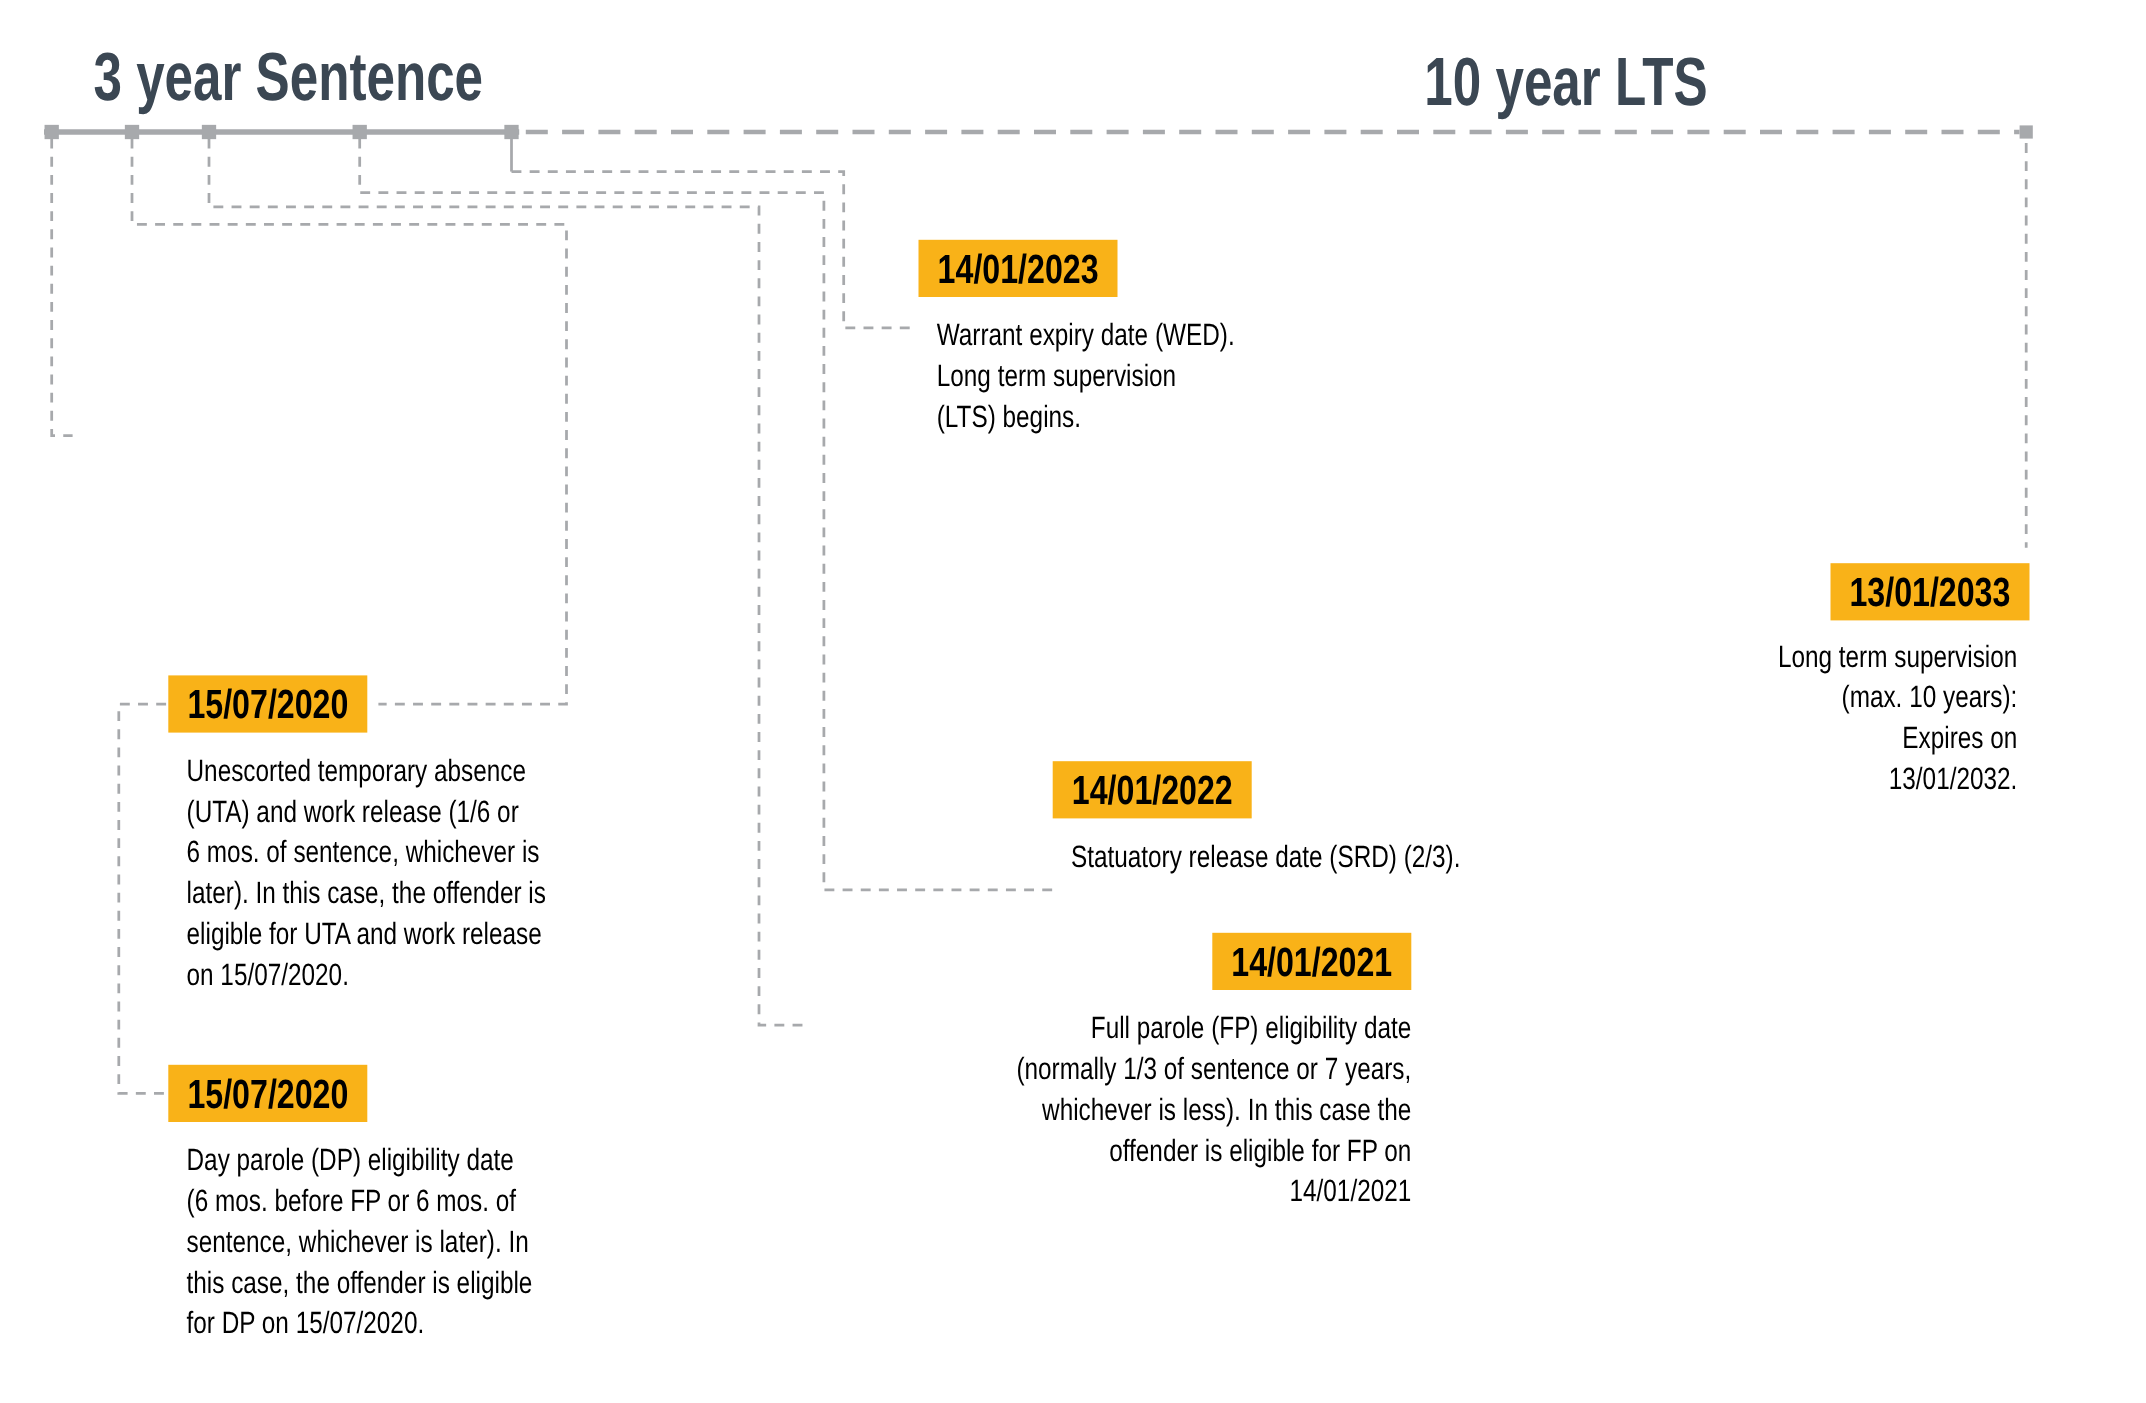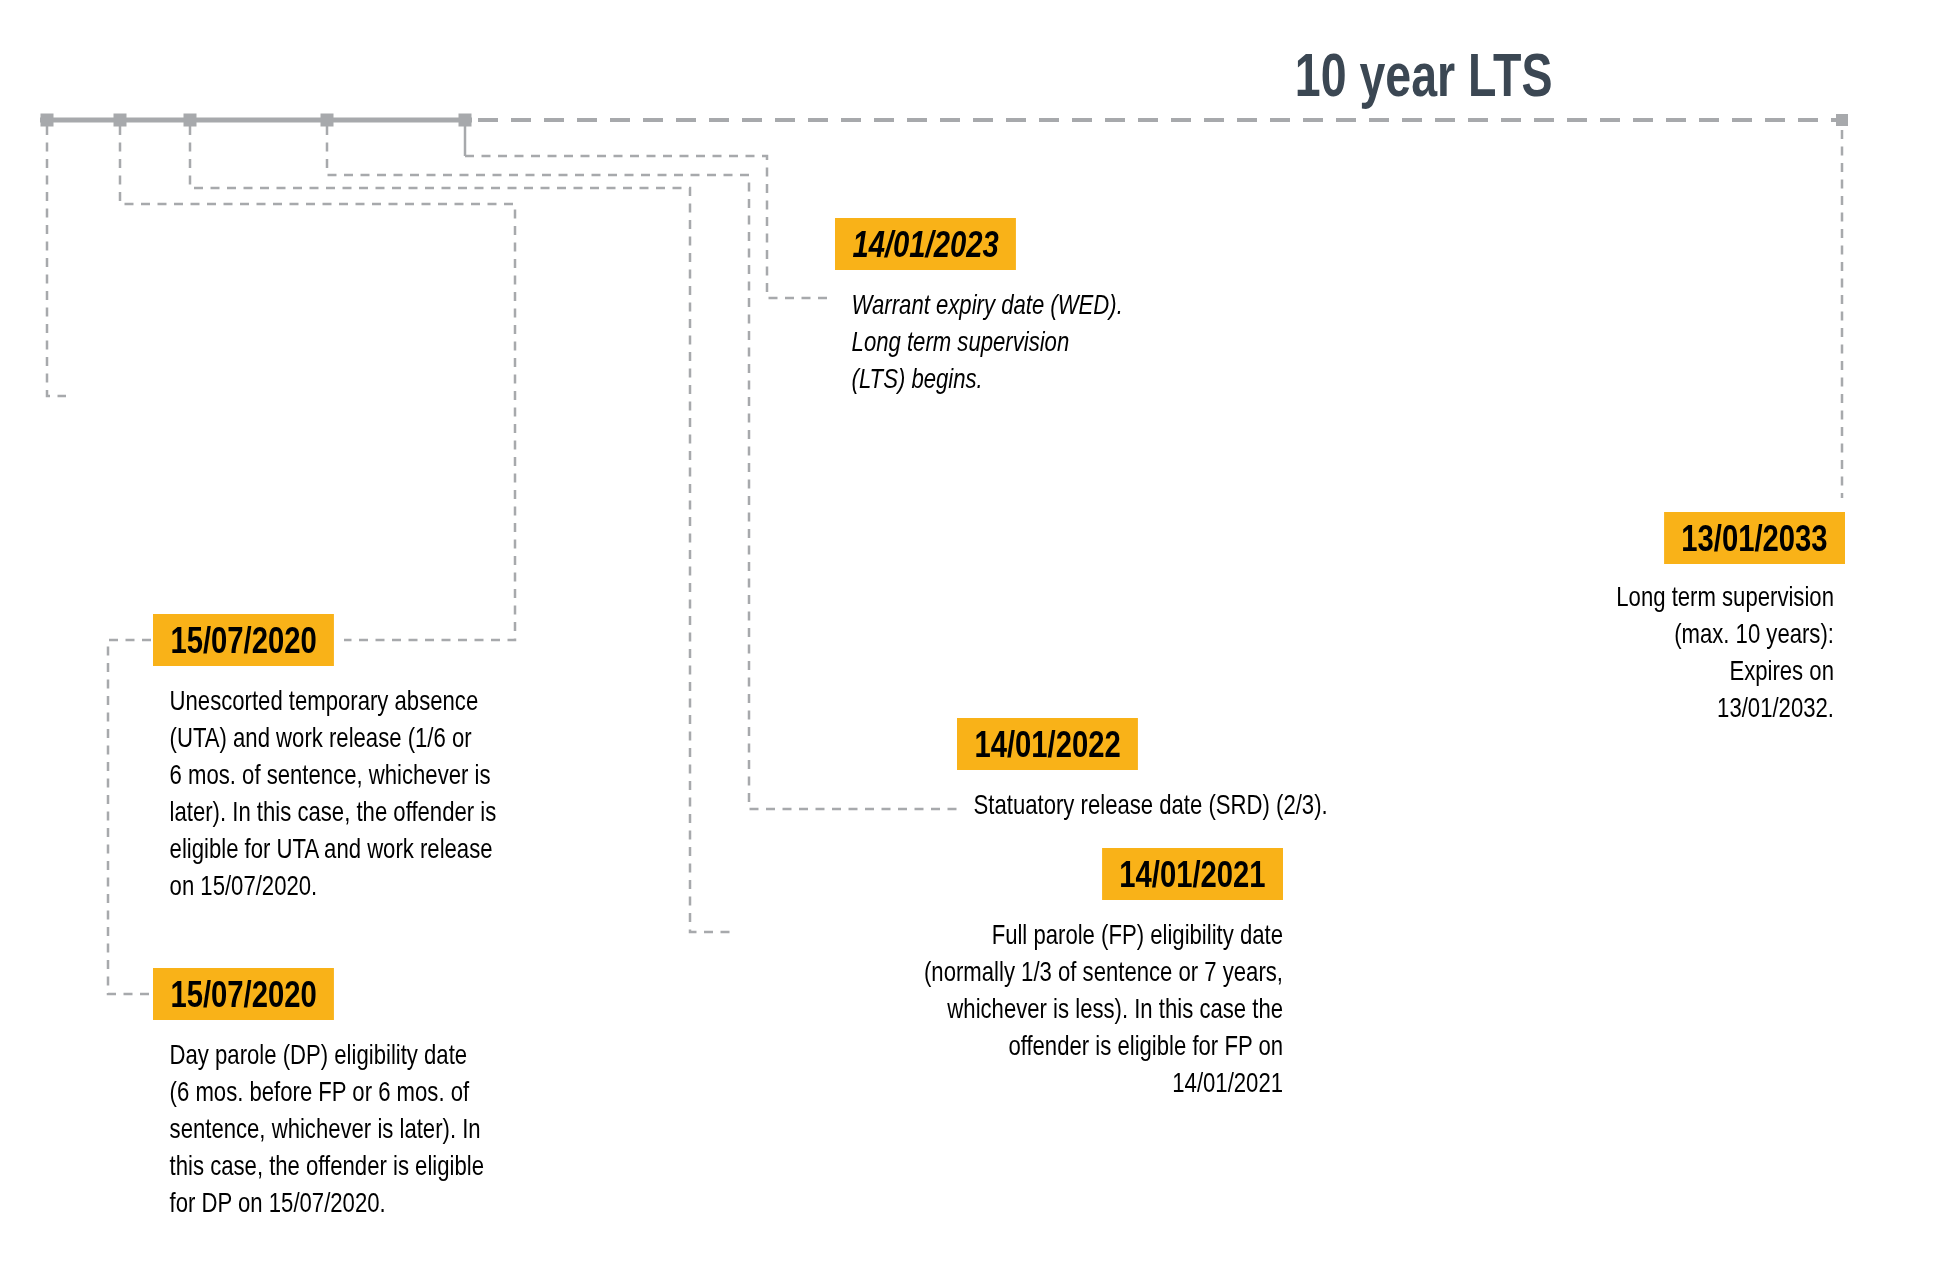--- a/index.html
+++ b/index.html
@@ -53,20 +53,21 @@
     margin:16px 0 0 21px;
     white-space:pre-line;
   }
   .event.right .body{margin:14px 14px 0 0;}
 </style>
 </head>
 <body>
 
 <div class="canvas">
 
+  <h1 class="title t1"><span class="cond">3 year Sentence</span></h1>
 
   <h1 class="title t2"><span class="cond">10 year LTS</span></h1>
 
   <svg class="lines" width="1951" height="1275" viewBox="0 0 1951 1275">
 
     <line x1="40" y1="120" x2="472" y2="120" stroke="#a7a9ac" stroke-width="5"></line>
 
     <path d="M478 120 H1836" stroke="#a7a9ac" stroke-width="4" fill="none" stroke-dasharray="20 13"></path>
 
     <g fill="#a7a9ac">
@@ -109,31 +110,31 @@
       <span class="badge">15/07/2020</span>
       
       <div class="body">Day parole (DP) eligibility date
 (6 mos. before FP or 6 mos. of
 sentence, whichever is later). In
 this case, the offender is eligible
 for DP on 15/07/2020.</div>
     </div>
   </div>
 
-  <div class="event" style="left:835px;top:218px;font-style:italic;">
+  <div class="event" style="left:835px;top:218px;">
     <div class="cond-wrap">
       <span class="badge">14/01/2023</span>
       
       <div class="body">Warrant expiry date (WED).
 Long term supervision
 (LTS) begins.</div>
     </div>
   </div>
 
-  <div class="event" style="left:957px;top:718px;">
+  <div class="event" style="left:957px;top:692px;">
     <div class="cond-wrap">
       <span class="badge">14/01/2022</span>
       
       <div class="body">Statuatory release date (SRD) (2/3).</div>
     </div>
   </div>
 
   <div class="event" style="left:730px;top:848px;text-align:right;">
     <div class="cond-wrap">
       <span class="badge">14/01/2021</span>

